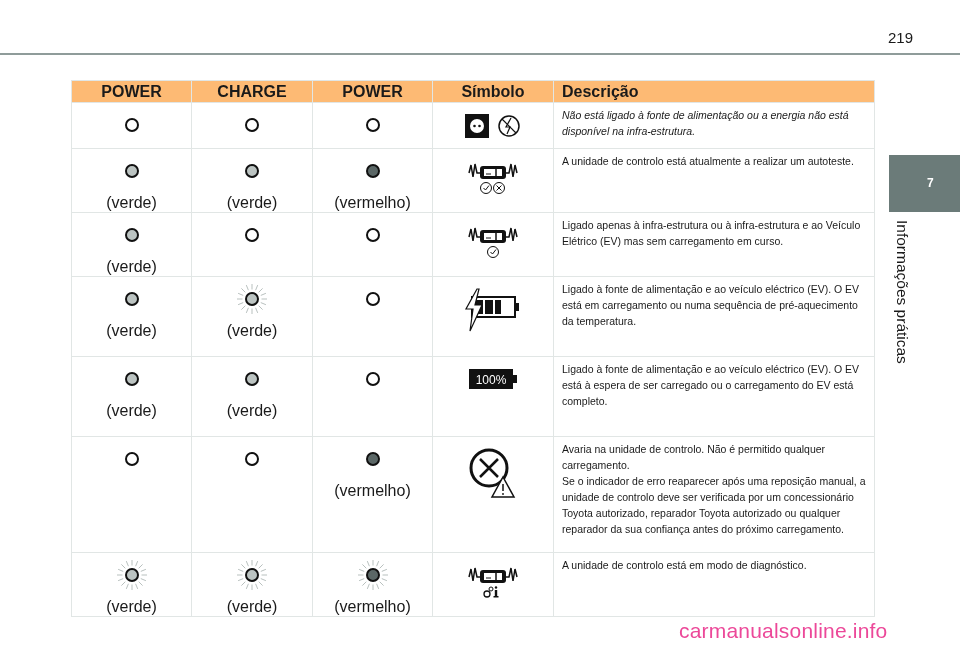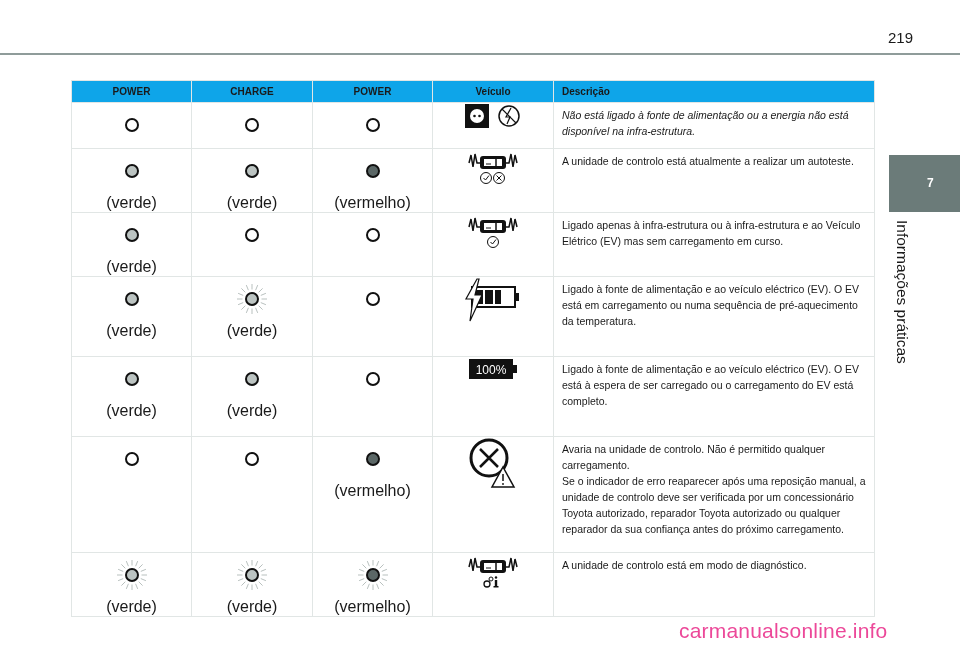--- a/index.html
+++ b/index.html
@@ -9,24 +9,24 @@
   .page-number { position: absolute; right: 47px; top: 29px; font-size: 15px; font-weight: normal; color: #1a1a1a; }
   .header-rule { position: absolute; left: 0; top: 53px; width: 960px; height: 2px; background: #8f9c9a; }
 
   .side-tab { position: absolute; left: 889px; top: 155px; width: 71px; height: 57px; background: #6b7b79; }
   .side-tab-num { position: absolute; left: 38px; top: 21px; color: #ffffff; font-size: 12px; font-weight: bold; }
   .side-title { position: absolute; left: 893px; top: 220px; width: 18px; height: 130px; }
   .side-title span { display: block; transform: rotate(90deg); transform-origin: left top; position: absolute; left: 18px; top: 0; white-space: nowrap; font-size: 15.5px; color: #1a1a1a; }
 
   table.led-table { position: absolute; left: 71px; top: 80px; width: 803px; border-collapse: collapse; table-layout: fixed; }
   .led-table th, .led-table td { border: 1px solid #e1e6e5; vertical-align: top; }
-  .led-table th { height: 22px; font-size: 10px; font-weight: bold; text-align: center; vertical-align: middle; background: #0ea5e9; }
+  .led-table th { height: 22px; font-size: 16px; font-weight: bold; text-align: center; vertical-align: middle; background: #fdba74; }
   .led-table th.desc-h { text-align: left; padding-left: 8px; }
   .led-table td.led-cell { text-align: center; padding-top: 12px; }
-  .led-table td.sym-cell { text-align: center; padding-top: 0; }
+  .led-table td.sym-cell { text-align: center; padding-top: 10px; }
   .led-table td.desc-cell { font-size: 10.5px; line-height: 16px; padding: 4px 6px 0 8px; }
 
   .led { display: inline-block; position: relative; width: 20px; height: 20px; }
   .led .dot { position: absolute; left: 3px; top: 3px; width: 14px; height: 14px; border-radius: 50%; border: 2px solid #111; background: #fff; }
   .led.green .dot { background: #bcc4c2; }
   .led.red .dot { background: #5b6766; }
   .led.blink { width: 32px; height: 32px; margin-top: -6px; }
   .led.blink .dot { left: 9px; top: 9px; }
   .led.blink svg { position: absolute; left: 0; top: 0; }
   .led-label { display: block; font-size: 16px; margin-top: 9px; color: #1a1a1a; }
@@ -53,21 +53,21 @@
       <col style="width:121px">
       <col style="width:120px">
       <col style="width:121px">
       <col style="width:321px">
   </colgroup>
   <thead>
     <tr>
       <th>POWER</th>
       <th>CHARGE</th>
       <th>POWER</th>
-      <th>Veículo</th>
+      <th>Símbolo</th>
       <th class="desc-h">Descrição</th>
     </tr>
   </thead>
   <tbody id="tbody">
       <tr style="height: 46px; font-style: italic;">
         <td class="led-cell"><span class="led"><span class="dot"></span></span><span class="led-label"></span></td>
         <td class="led-cell"><span class="led"><span class="dot"></span></span><span class="led-label"></span></td>
         <td class="led-cell"><span class="led"><span class="dot"></span></span><span class="led-label"></span></td>
         <td class="sym-cell"><span><svg width="58" height="26" viewBox="0 0 58 26">
               <rect x="1" y="1" width="24" height="24" fill="#111"></rect>

